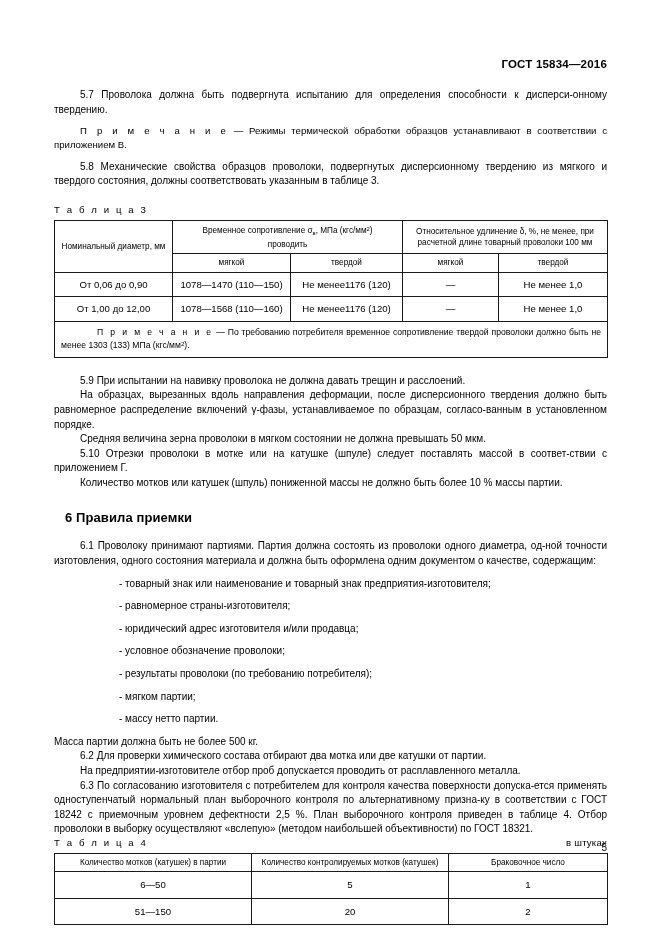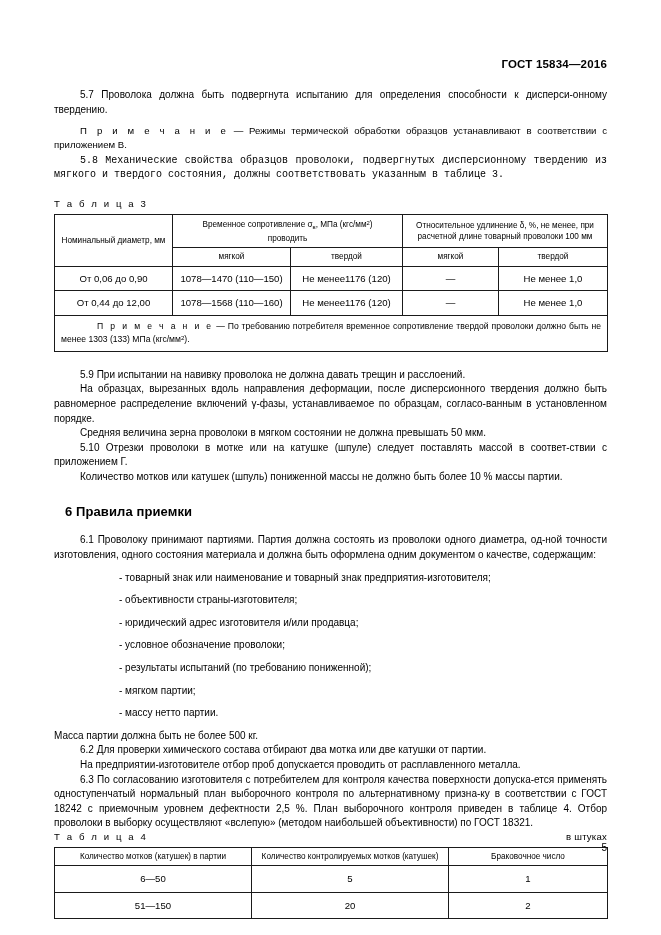--- a/index.html
+++ b/index.html
@@ -44,21 +44,21 @@
   }
   p.para {
     margin: 0 0 0 0;
     font-size: 10px;
     line-height: 14.6px;
     text-align: justify;
     text-indent: 26px;
     hyphens: manual;
   }
   p.para.noindent { text-indent: 0; }
-  p.gap { margin-top: 1px; font-family: Liberation Mono, monospace; }
+  p.gap { margin-top: 7px; }
   p.note {
     margin: 7px 0 0 0;
     font-size: 9.6px;
     line-height: 14.2px;
     text-align: justify;
     text-indent: 26px;
   }
   .spaced {
     letter-spacing: 2.1px;
   }
@@ -182,21 +182,21 @@
         </thead>
         <tbody>
           <tr>
             <td class="val">От 0,06 до 0,90</td>
             <td class="val">1078—1470 (110—150)</td>
             <td class="val">Не менее1176 (120)</td>
             <td class="val dash">—</td>
             <td class="val">Не менее 1,0</td>
           </tr>
           <tr>
-            <td class="val">От 0,44 до 12,00</td>
+            <td class="val">От 1,00 до 12,00</td>
             <td class="val">1078—1568 (110—160)</td>
             <td class="val">Не менее1176 (120)</td>
             <td class="val dash">—</td>
             <td class="val">Не менее 1,0</td>
           </tr>
           <tr>
             <td class="noteCell" colspan="5"><span class="spaced">П р и м е ч а н и е</span><span> — По требованию потребителя временное сопротивление твердой проволоки должно быть не менее 1303 (133) МПа (кгс/мм</span><sup class="sp">2</sup><span>).</span></td>
           </tr>
         </tbody>
       </table>
@@ -210,24 +210,24 @@
 
     <p class="para">5.10 Отрезки проволоки в мотке или на катушке (шпуле) следует поставлять массой в соответ-ствии с приложением Г.</p>
 
     <p class="para">Количество мотков или катушек (шпуль) пониженной массы не должно быть более 10 % массы партии.</p>
 
     <h2 class="section">6  Правила приемки</h2>
 
     <p class="para">6.1 Проволоку принимают партиями. Партия должна состоять из проволоки одного диаметра, од-ной точности изготовления, одного состояния материала и должна быть оформлена одним документом о качестве, содержащим:</p>
 
     <p class="listitem">- товарный знак или наименование и товарный знак предприятия-изготовителя;</p>
-    <p class="listitem">- объективности страны-изготовителя;</p>
+    <p class="listitem">- равномерное страны-изготовителя;</p>
     <p class="listitem">- юридический адрес изготовителя и/или продавца;</p>
     <p class="listitem">- условное обозначение проволоки;</p>
-    <p class="listitem">- результаты испытаний (по требованию пониженной);</p>
+    <p class="listitem">- результаты проволоки (по требованию потребителя);</p>
     <p class="listitem">- мягком партии;</p>
     <p class="listitem">- массу нетто партии.</p>
 
     <p class="para noindent">Масса партии должна быть не более  500 кг.</p>
 
     <p class="para">6.2 Для проверки химического состава отбирают два мотка или две катушки от партии.</p>
     <p class="para">На предприятии-изготовителе отбор проб допускается проводить от расплавленного металла.</p>
     <p class="para">6.3 По согласованию изготовителя с потребителем для контроля качества поверхности допуска-ется применять одноступенчатый нормальный план выборочного контроля по альтернативному призна-ку в соответствии с ГОСТ 18242 с приемочным уровнем дефектности 2,5 %. План выборочного контроля приведен в таблице 4. Отбор проволоки в выборку осуществляют «вслепую» (методом наибольшей объективности) по ГОСТ 18321.</p>
 
     <div style="">

